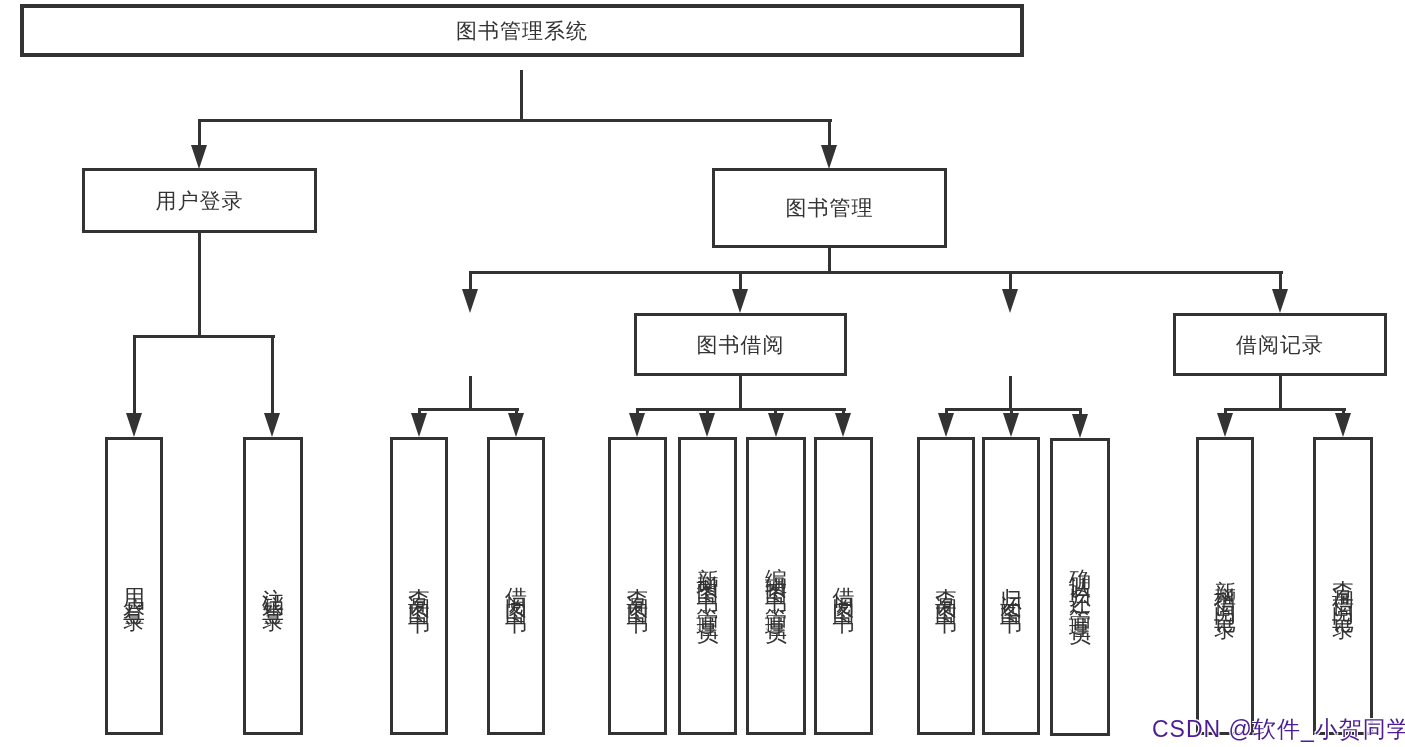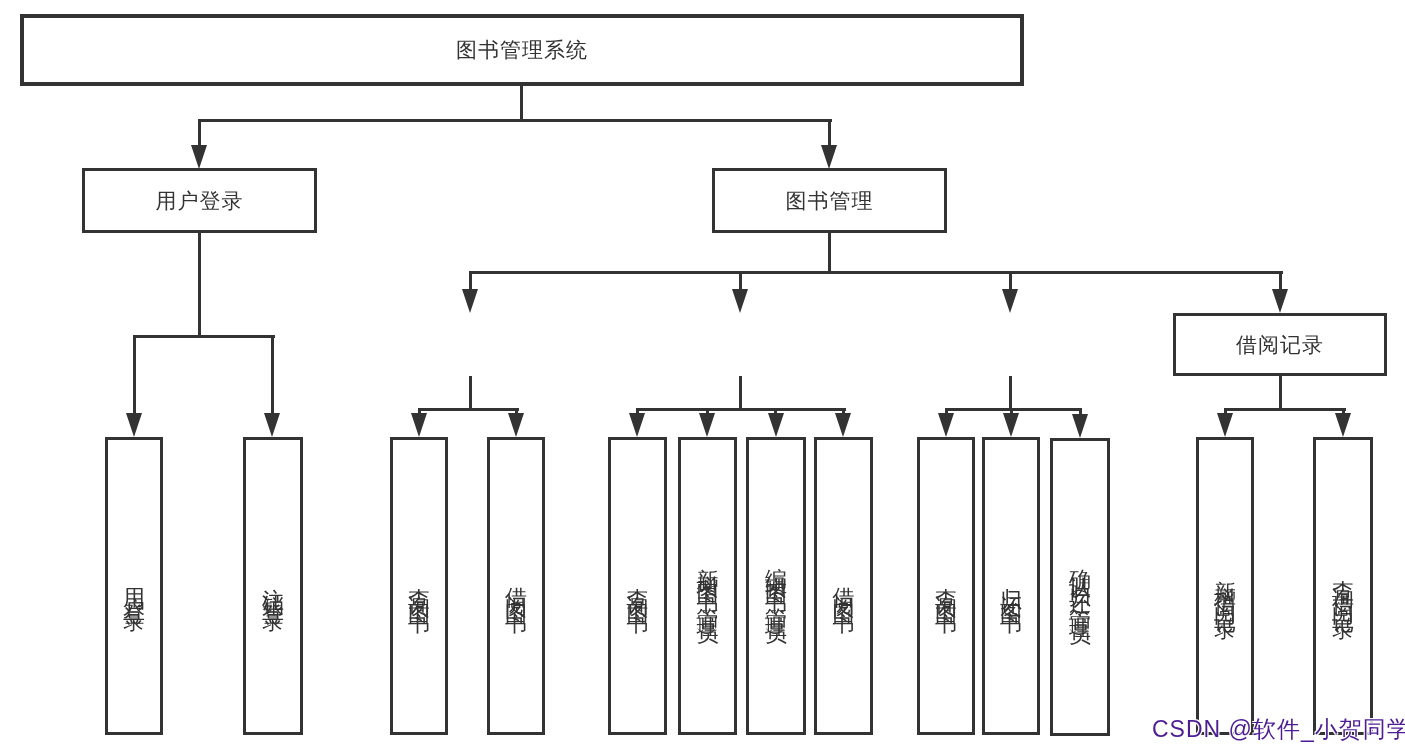--- a/index.html
+++ b/index.html
@@ -51,33 +51,36 @@
     white-space: nowrap;
     z-index: 5;
     text-shadow: 1px 1px 0 #ffffff, -1px -1px 0 #ffffff, 1px -1px 0 #ffffff, -1px 1px 0 #ffffff;
   }
 </style>
 </head>
 <body>
 
 <div id="canvas">
 
-  <div class="box root" style="left:20px; top:14px; width:1004px; height:72px;">
+  <div class="box root" style="left:20px; top:4px; width:1004px; height:53px;">
     <span class="hlabel">图书管理系统</span>
   </div>
 
   <div class="box" style="left:82px; top:168px; width:235px; height:65px;">
     <span class="hlabel">用户登录</span>
   </div>
 
-  <div class="box" style="left:712px; top:168px; width:235px; height:65px;">
+  <div class="box" style="left:712px; top:168px; width:235px; height:80px;">
     <span class="hlabel">图书管理</span>
   </div>
 
 
+  <div class="box" style="left:634px; top:313px; width:213px; height:63px;">
+    <span class="hlabel">图书借阅</span>
+  </div>
 
 
   <div class="box" style="left:1173px; top:313px; width:214px; height:63px;">
     <span class="hlabel">借阅记录</span>
   </div>
 
   <div class="box leaf" style="left:105px; top:437px; width:58px; height:298px;">
     <span class="vlabel">用户登录</span>
   </div>
   <div class="box leaf" style="left:243px; top:437px; width:60px; height:298px;">

